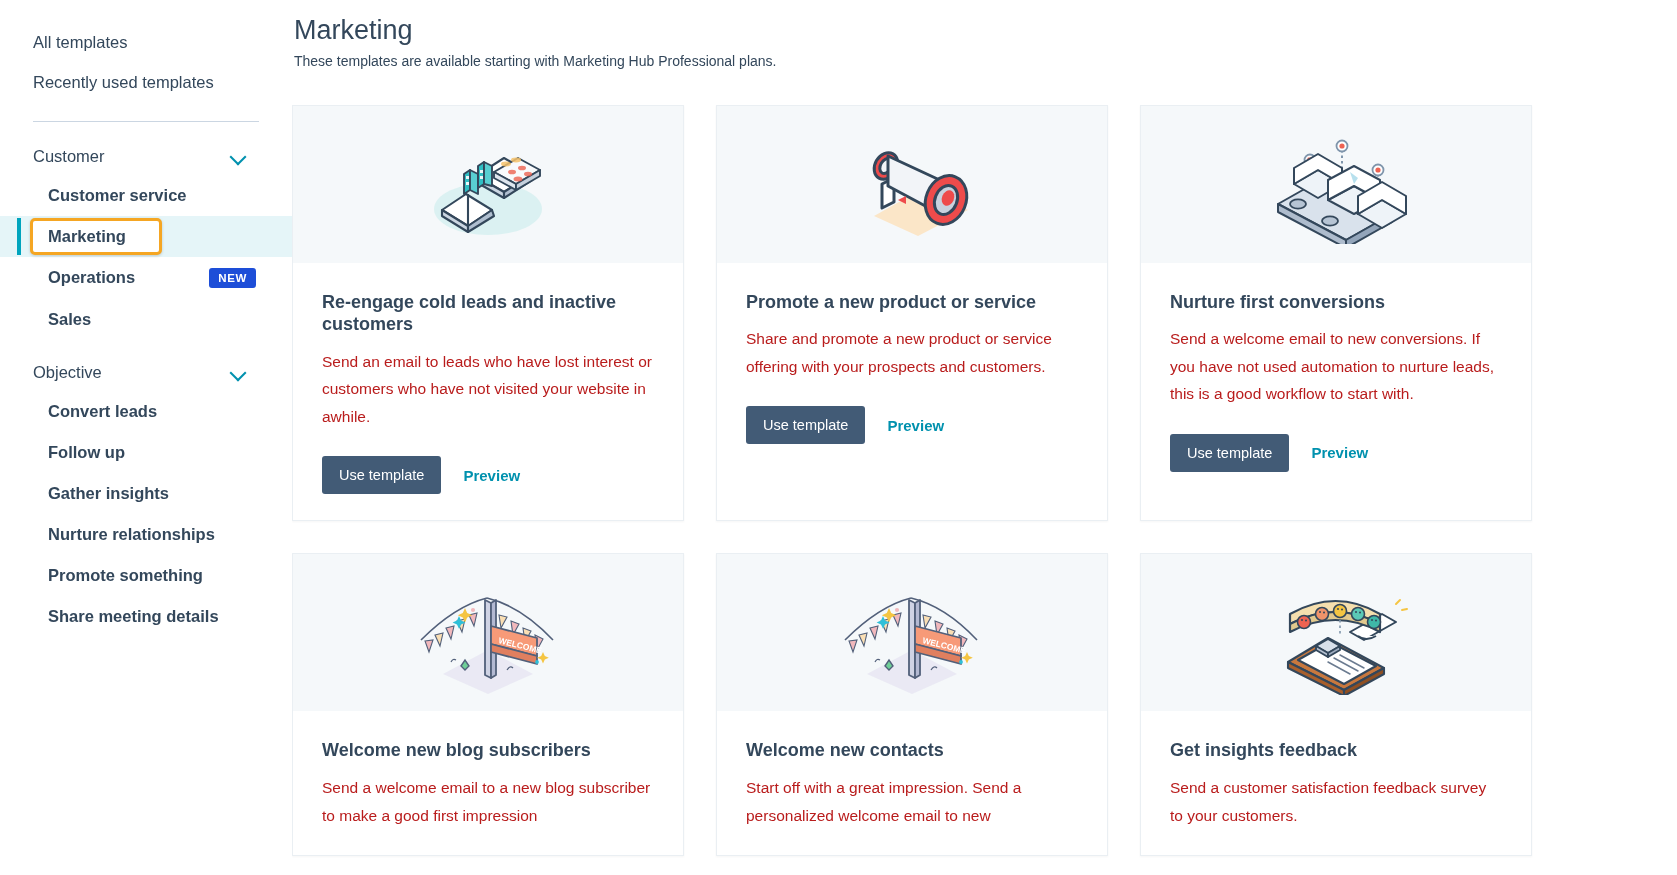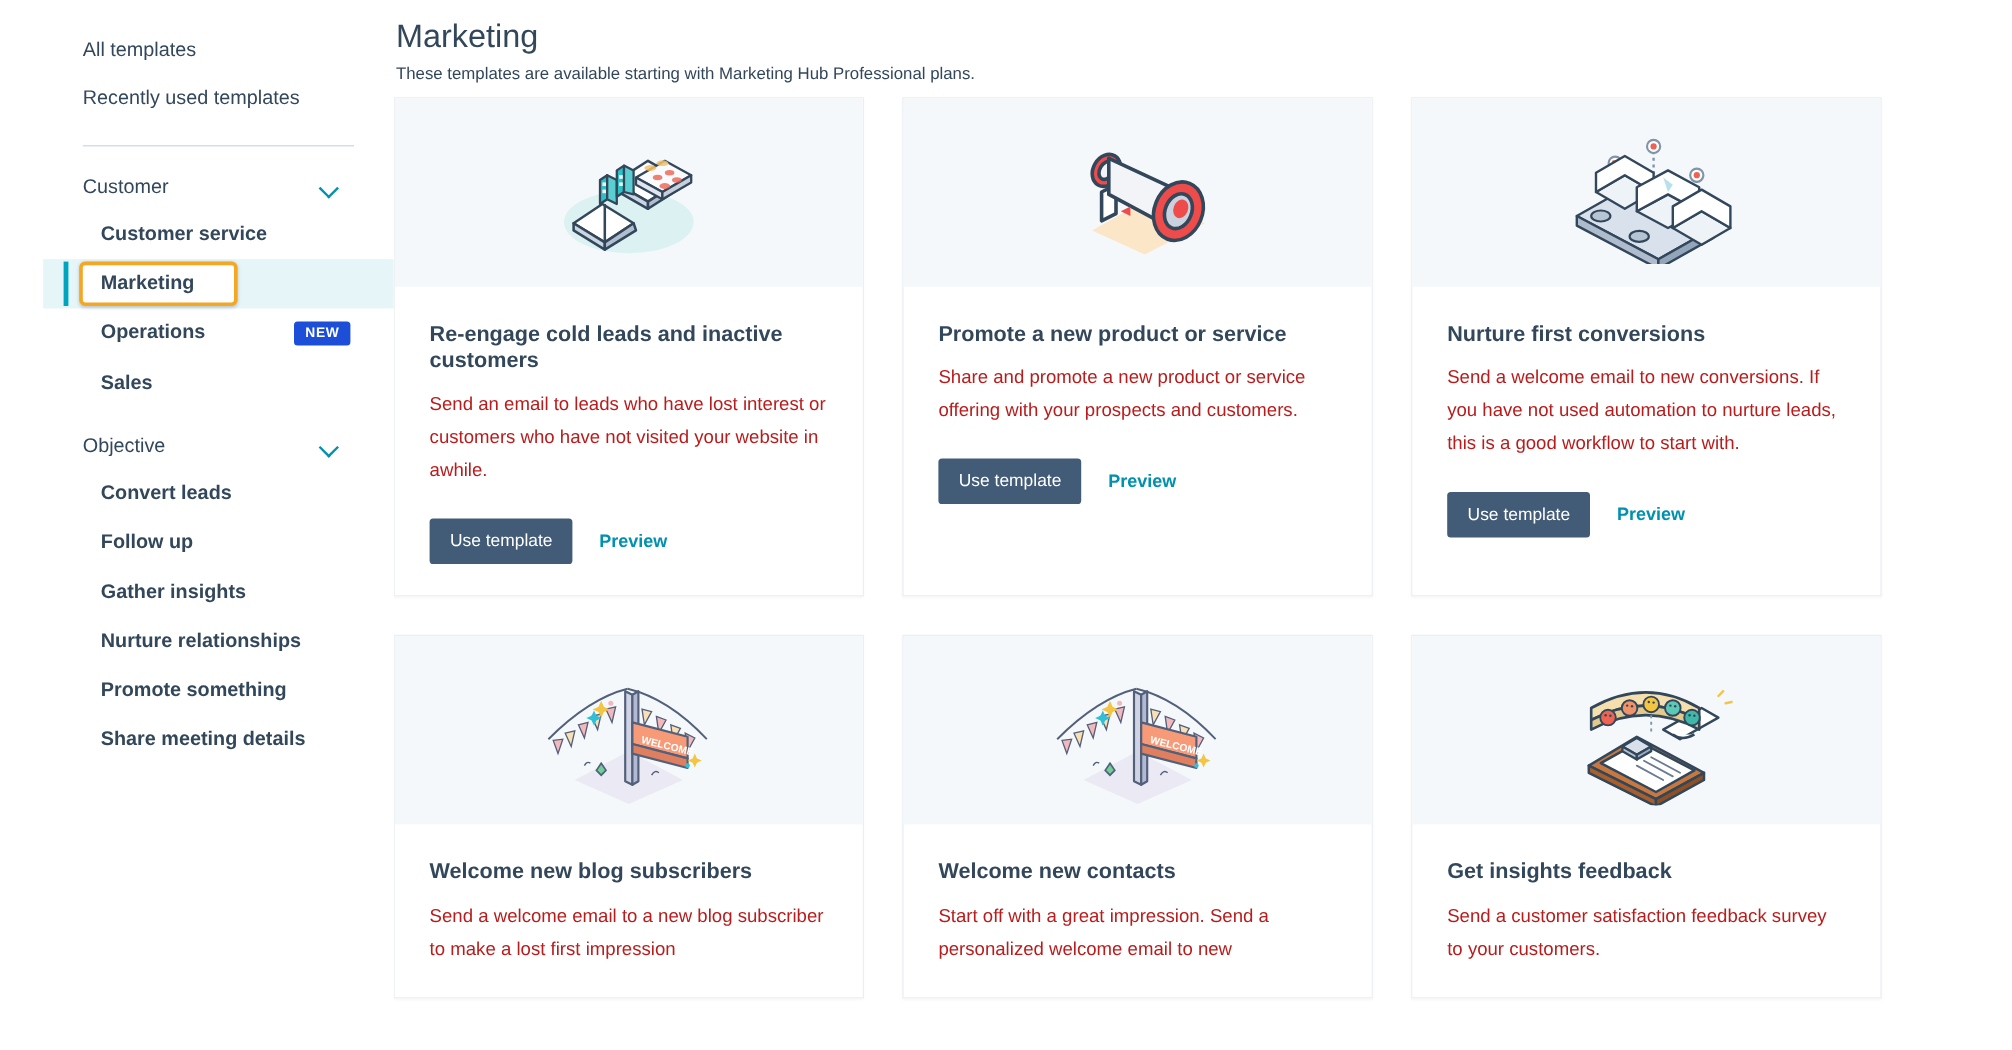--- a/index.html
+++ b/index.html
@@ -3,21 +3,21 @@
 <meta charset="utf-8">
 <style>
   * { box-sizing: border-box; margin: 0; padding: 0; }
   html, body {
     width: 1677px;
     height: 875px;
     background: #ffffff;
     font-family: "Liberation Sans", sans-serif;
     overflow: hidden;
   }
-  .app { display: flex; width: 1581px; height: 875px; background: #fff; padding-left: 36px; }
+  .app { display: flex; width: 1581px; height: 875px; background: #fff; }
 
   
   .sidebar {
     width: 292px;
     flex: 0 0 292px;
     padding-top: 22px;
     background: #ffffff;
     position: relative;
   }
   .nav-top-item {
@@ -104,21 +104,21 @@
     line-height: 1.25;
   }
   .page-sub {
     font-size: 14px;
     color: #33475b;
     margin-top: 5px;
     padding-left: 2px;
   }
 
   .grid {
-    margin-top: 12px;
+    margin-top: 36px;
     display: grid;
     grid-template-columns: 392px 392px 392px;
     gap: 32px;
     padding-left: 0;
   }
   .card {
     background: #ffffff;
     border: 1px solid #eaeff3;
     box-shadow: 0 1px 2px rgba(0,0,0,0.04);
     display: flex;
@@ -402,21 +402,21 @@
               <path d="M58 96 L62 90 L66 96 L62 100 Z"></path>
             </g>
             <g stroke="#52607a" stroke-width="1.2" fill="none">
               <path d="M48 92 q2 -4 5 -2"></path>
               <path d="M104 100 q3 -5 6 -2"></path>
             </g>
           </svg>
         </div>
         <div class="card-body">
           <div class="card-title">Welcome new blog subscribers</div>
-          <div class="card-desc">Send a welcome email to a new blog subscriber to make a lost first impression</div>
+          <div class="card-desc">Send a welcome email to a new blog subscriber to make a good first impression</div>
         </div>
       </div>
 
       <div class="card">
         <div class="card-media">
           <svg width="170" height="125" viewBox="0 0 170 125">
             <path d="M40 104 L85 80 L130 104 L85 124 Z" fill="#e6e4f2" opacity=".75"></path>
             <g stroke="#52607a" stroke-width="1.6" fill="none">
               <path d="M18 70 Q52 36 84 28"></path>
               <path d="M84 28 Q118 36 150 70"></path>

